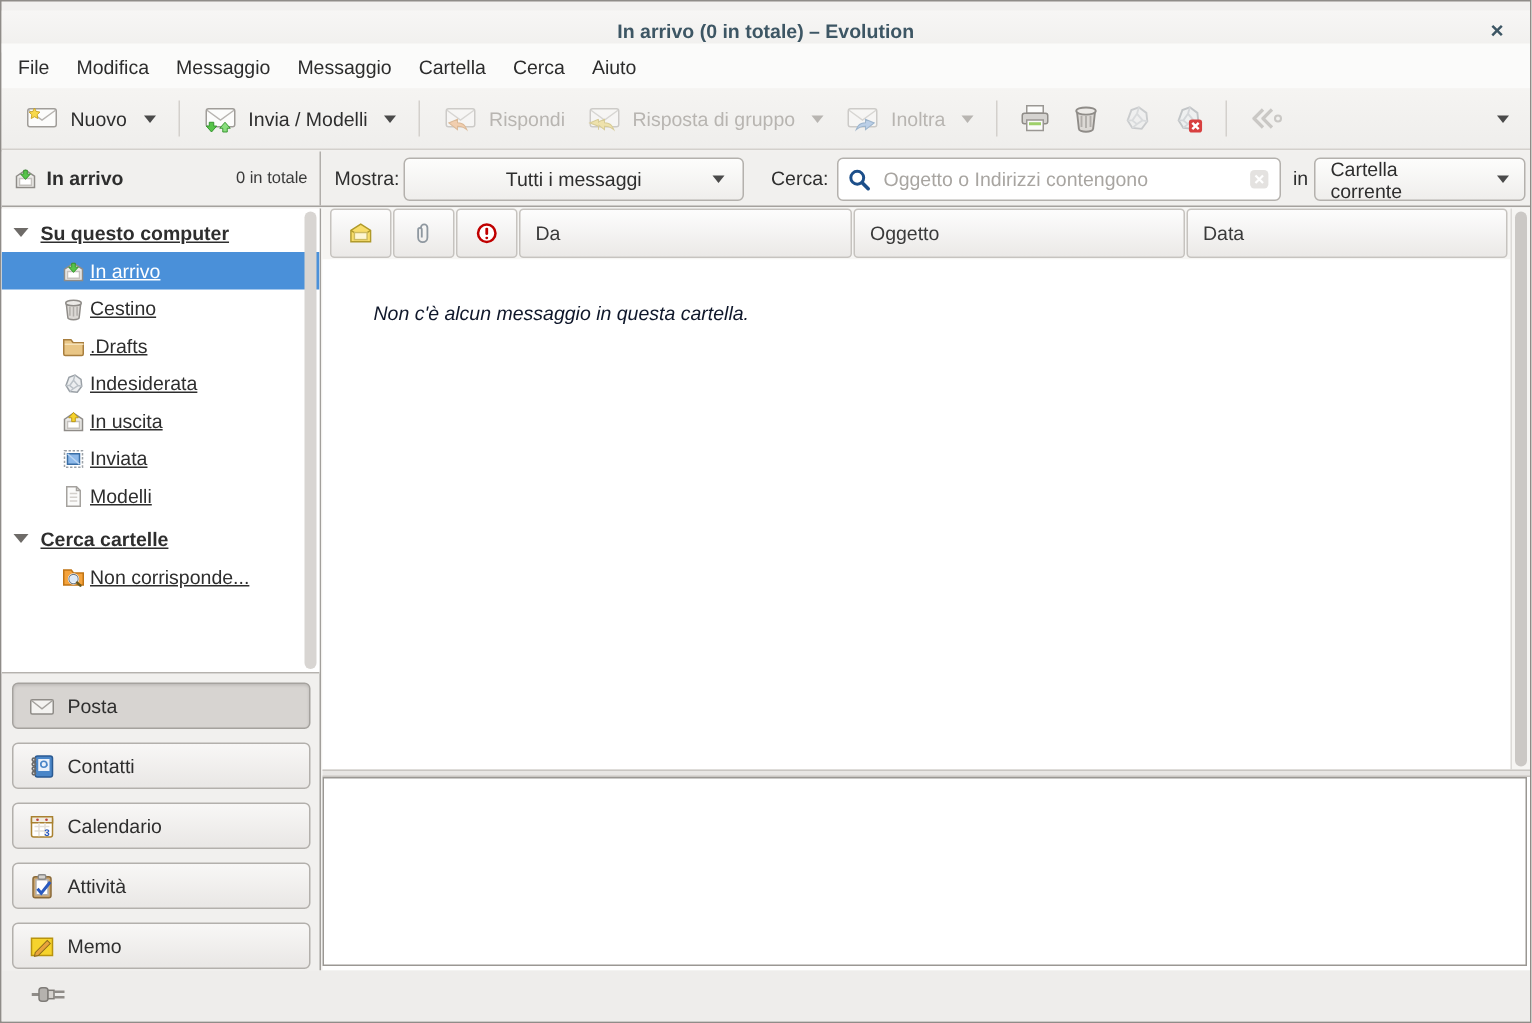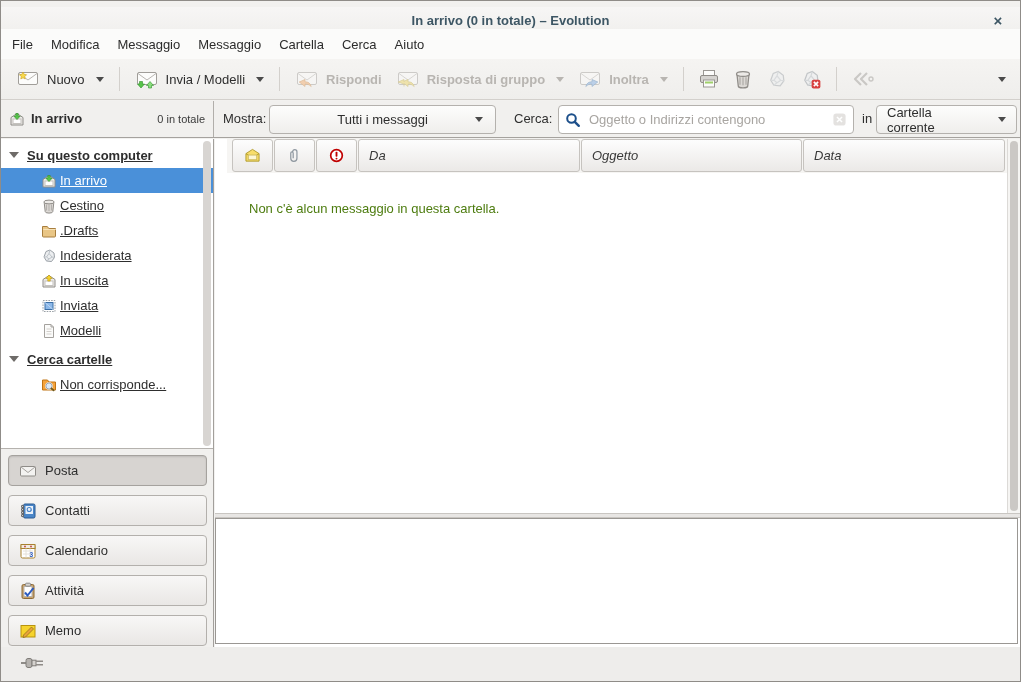--- a/index.html
+++ b/index.html
@@ -12,21 +12,21 @@
   .close-btn{position:absolute;right:12px;top:4px;width:20px;height:20px;line-height:19px;text-align:center;
     color:#3d5664;font-size:15px;font-weight:bold;cursor:default;}
   
   .menubar{position:absolute;top:28px;left:0;right:0;height:30px;background:#fbfbfa;display:flex;align-items:center;padding-left:2px;}
   .menubar .mitem{padding:5px 9px;color:#2c2c2c;}
   
   .toolbar{position:absolute;top:58px;left:0;right:0;height:41px;background:linear-gradient(#f5f4f2,#efeeec);
     border-bottom:1px solid #d3d0cc;display:flex;align-items:center;padding:0 8px;box-sizing:border-box;}
   .tbtn{display:flex;align-items:center;gap:7px;padding:5px 7px;border-radius:3px;}
   .tbtn .lbl{color:#2e2e2e;}
-  .tbtn.disabled .lbl{color:#b8b5b1;font-weight:bold;}
+  .tbtn.disabled .lbl{color:#b8b5b1;}
   .tbtn.disabled svg{opacity:.45;}
   .tsep{width:1px;height:24px;background:#d3d0cc;margin:0 8px;}
   .arr{width:0;height:0;border-left:4px solid transparent;border-right:4px solid transparent;border-top:5px solid #4a4a4a;margin-left:4px;}
   .arr.dim{border-top-color:#b8b5b1;}
   .tspacer{flex:1;}
   
   .filterbar{position:absolute;top:100px;left:0;right:0;height:37px;background:#f1f0ee;border-bottom:1px solid #a5a29e;box-sizing:border-box;}
   .fb-left{position:absolute;left:0;top:0;bottom:0;width:213px;border-right:1px solid #b1aeaa;box-sizing:border-box;}
   .fb-left .ic{position:absolute;left:8px;top:10px;}
   .fb-folder{position:absolute;left:30px;top:10px;font-weight:bold;}
@@ -53,30 +53,30 @@
   .trow.selected{background:#4a90d9;color:#fff;}
   .tree-scroll{position:absolute;top:2px;right:2px;bottom:2px;width:8px;}
   .tree-scroll .thumb{position:absolute;top:0;bottom:0;left:0;right:0;background:#d8d5d2;border-radius:4px;}
   .switcher{position:absolute;top:310px;left:0;right:0;bottom:0;}
   .swbtn{position:absolute;left:7px;width:199px;height:31px;border:1px solid #b3b0ac;border-radius:4px;
     background:linear-gradient(#f8f7f6,#e9e7e5);display:flex;align-items:center;box-sizing:border-box;}
   .swbtn.pressed{background:#d7d4d1;border-color:#a5a29e;box-shadow:inset 0 1px 2px rgba(0,0,0,.12);}
   .swbtn .sicon{margin-left:10px;margin-right:8px;display:flex;}
   
   .main{position:absolute;top:138px;left:214px;right:0;bottom:34px;background:#fff;}
-  .list-header{position:absolute;top:0;left:12px;right:0;height:34px;display:flex;padding:0 13px 0 5px;box-sizing:border-box;background:#f6f5f3;font-style:italic;}
+  .list-header{position:absolute;top:0;left:0;right:0;height:34px;display:flex;padding:0 13px 0 5px;box-sizing:border-box;background:#f6f5f3;}
   .hseg{height:33px;background:linear-gradient(#fdfdfd,#ebe9e7);border:1px solid #c6c3bf;border-radius:3px;
     box-sizing:border-box;margin-right:1px;display:flex;align-items:center;color:#3a3a3a;}
   .hseg.icon{width:41px;justify-content:center;}
   .hseg.txt{padding-left:10px;}
   .hseg.w-da{width:222px;}
   .hseg.w-ogg{width:221px;}
   .hseg.w-data{flex:1;margin-right:2px;}
   .list-body{position:absolute;top:34px;left:0;right:0;height:340px;background:#fff;}
-  .empty-text{position:absolute;left:34px;top:28px;color:#4d7c0f;}
+  .empty-text{position:absolute;left:34px;top:28px;color:#0f172a;font-style:italic;}
   .list-scroll{position:absolute;top:0;right:0;bottom:0;width:13px;background:#f6f5f3;border-left:1px solid #dcdad7;box-sizing:border-box;}
   .list-scroll .thumb{position:absolute;top:2px;bottom:2px;left:2px;width:8px;background:#cbc8c5;border-radius:4px;}
   .splitter{position:absolute;top:374px;left:0;right:0;height:5px;background:#e8e6e4;border-top:1px solid #c9c6c2;border-bottom:1px solid #c9c6c2;box-sizing:border-box;}
   .preview{position:absolute;top:379px;left:0;right:2px;bottom:3px;background:#fff;border:1px solid #9a9793;box-sizing:border-box;}
   
   .statusbar{position:absolute;left:0;right:0;bottom:0;height:34px;background:#eeedeb;}
   .statusbar .plug{position:absolute;left:20px;top:10px;}
   svg{display:block;}
 </style>
 </head>

